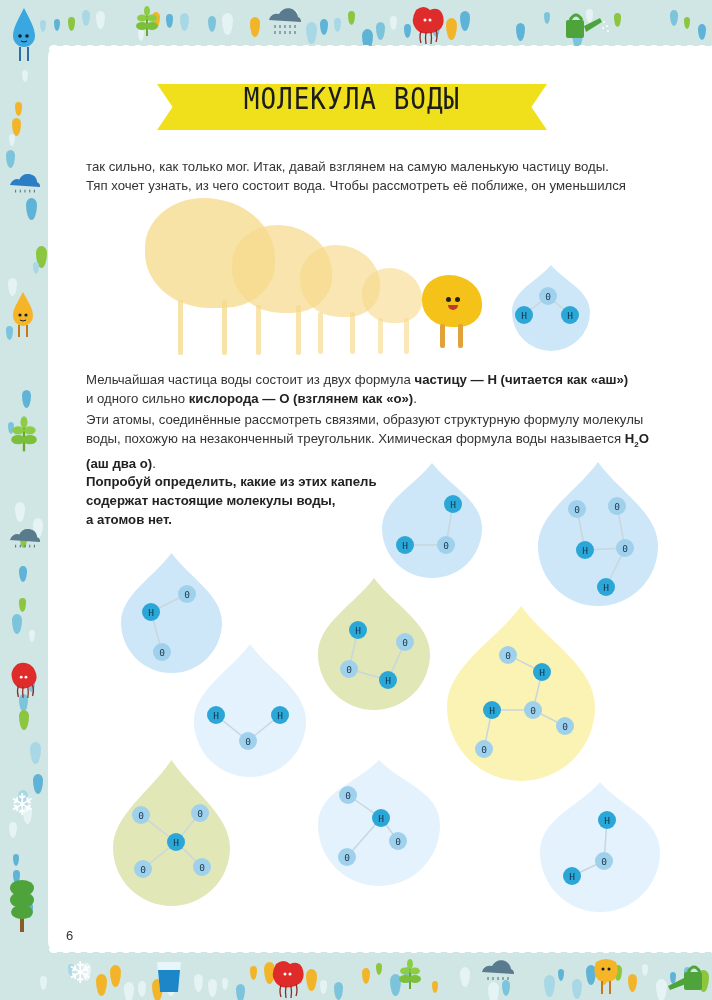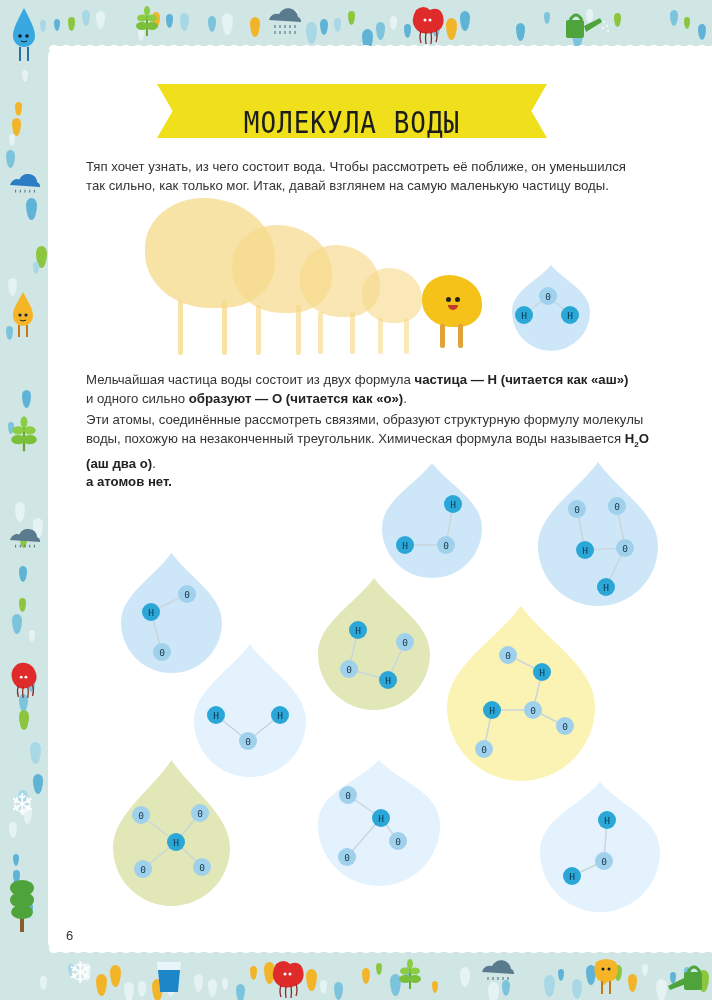--- a/index.html
+++ b/index.html
@@ -19,24 +19,24 @@
   }
   .page::after {
     content: ""; position: absolute; left: 0; right: 0; bottom: -4px; height: 8px;
     background: radial-gradient(circle at 6px 0px, #fff 5px, transparent 5.5px) repeat-x;
     background-size: 12px 8px;
   }
 
   .border-icon { position: absolute; font-size: 26px; line-height: 1; }
 
   .title-ribbon {
-    position: absolute; left: 157px; top: 84px; width: 390px; height: 54px;
+    position: absolute; left: 157px; top: 84px; width: 390px; height: 46px;
     background: #f0e01c;
     clip-path: polygon(0 0, 100% 0, 96% 50%, 100% 100%, 0 100%, 4% 50%);
-    display: flex; align-items: flex-end; justify-content: center;
+    display: flex; align-items: flex-start; justify-content: center;
   }
   .title-text {
     font-family: "DejaVu Sans Mono", "Liberation Mono", monospace;
     font-size: 26px; letter-spacing: 1px; color: #1c1c1c; font-weight: normal;
     transform: scaleY(1.15);
   }
 
   .para {
     position: absolute; left: 86px; width: 580px; font-size: 13.2px; line-height: 19px; color: #333;
     font-family: "Liberation Sans", sans-serif;
@@ -360,22 +360,22 @@
     </svg>
 </div>
 
 <div class="page"></div>
 
 <div class="title-ribbon">
   <span class="title-text">МОЛЕКУЛА ВОДЫ</span>
 </div>
 
 <div class="para" style="top:157px;">
+  <div>так сильно, как только мог. Итак, давай взглянем на самую маленькую частицу воды.</div>
   <div>Тяп хочет узнать, из чего состоит вода. Чтобы рассмотреть её поближе, он уменьшился</div>
-  <div>так сильно, как только мог. Итак, давай взглянем на самую маленькую частицу воды.</div>
 </div>
 
 <div>
   <div class="ghost" style="left:145px;top:198px;width:130px;height:110px;opacity:0.75;"></div>
   <div class="leg" style="left:178px;top:300px;height:55px;opacity:0.75;"></div>
   <div class="leg" style="left:222px;top:300px;height:55px;opacity:0.75;"></div>
   <div class="ghost" style="left:232px;top:225px;width:100px;height:88px;opacity:0.7;"></div>
   <div class="leg" style="left:256px;top:305px;height:50px;opacity:0.7;"></div>
   <div class="leg" style="left:296px;top:305px;height:50px;opacity:0.7;"></div>
   <div class="ghost" style="left:300px;top:245px;width:80px;height:72px;opacity:0.65;"></div>
@@ -388,28 +388,30 @@
     <div class="ghost" style="left:422px;top:275px;width:60px;height:52px;background:#f5c21a;"></div>
     <div style="position:absolute;left:446px;top:297px;width:5px;height:5px;border-radius:50%;background:#222;"></div>
     <div style="position:absolute;left:455px;top:297px;width:5px;height:5px;border-radius:50%;background:#222;"></div>
     <div style="position:absolute;left:448px;top:305px;width:10px;height:5px;border-radius:0 0 6px 6px;background:#c0392b;"></div>
     <div class="leg" style="left:440px;top:324px;height:24px;background:#e2a23a;"></div>
     <div class="leg" style="left:458px;top:324px;height:24px;background:#e2a23a;"></div>
   </div>
 </div>
 
 <div class="para" style="top:370px;">
-  <span>Мельчайшая частица воды состоит из двух формула </span><b>частица — Н (читается как «аш»)</b><br>
-  <span>и одного сильно </span><b>образуют — О (читается как «о»)</b><span>.</span>
+  <span>Мельчайшая частица воды состоит из двух формула </span><b>частицу — Н (читается как «аш»)</b><br>
+  <span>и одного сильно </span><b>кислорода — О (взглянем как «о»)</b><span>.</span>
 </div>
 <div class="para" style="top:410px;width:570px;">
   <span>Эти атомы, соединённые рассмотреть связями, образуют структурную формулу молекулы воды, похожую на незаконченный треугольник. Химическая формула воды называется </span><b><span>H</span><sub>2</sub><span>O (аш два о)</span></b><span>.</span>
 </div>
 
 <div class="para question" style="top:472px;width:300px;">
+  <div>Попробуй определить, какие из этих капель</div>
+  <div>содержат настоящие молекулы воды,</div>
   <div>а атомов нет.</div>
 </div>
 
 <svg class="bonds" id="drops-svg">
     <path d="M 551 265 C 564.65 281.45, 590 290.55, 590 312 A 39 39 0 1 1 512 312 C 512 290.55, 537.35 281.45, 551 265 Z" fill="#cde7f8"></path>
     <line x1="548" y1="296" x2="524" y2="315" stroke="#c9d6dc" stroke-width="1.5"></line>
     <line x1="548" y1="296" x2="570" y2="315" stroke="#c9d6dc" stroke-width="1.5"></line>
     <path d="M 432 463 C 449.5 485.75, 482 500.5, 482 528 A 50 50 0 1 1 382 528 C 382 500.5, 414.5 485.75, 432 463 Z" fill="#cde7f8"></path>
     <line x1="405" y1="545" x2="446" y2="545" stroke="#c9d6dc" stroke-width="1.5"></line>
     <line x1="453" y1="504" x2="446" y2="545" stroke="#c9d6dc" stroke-width="1.5"></line>

